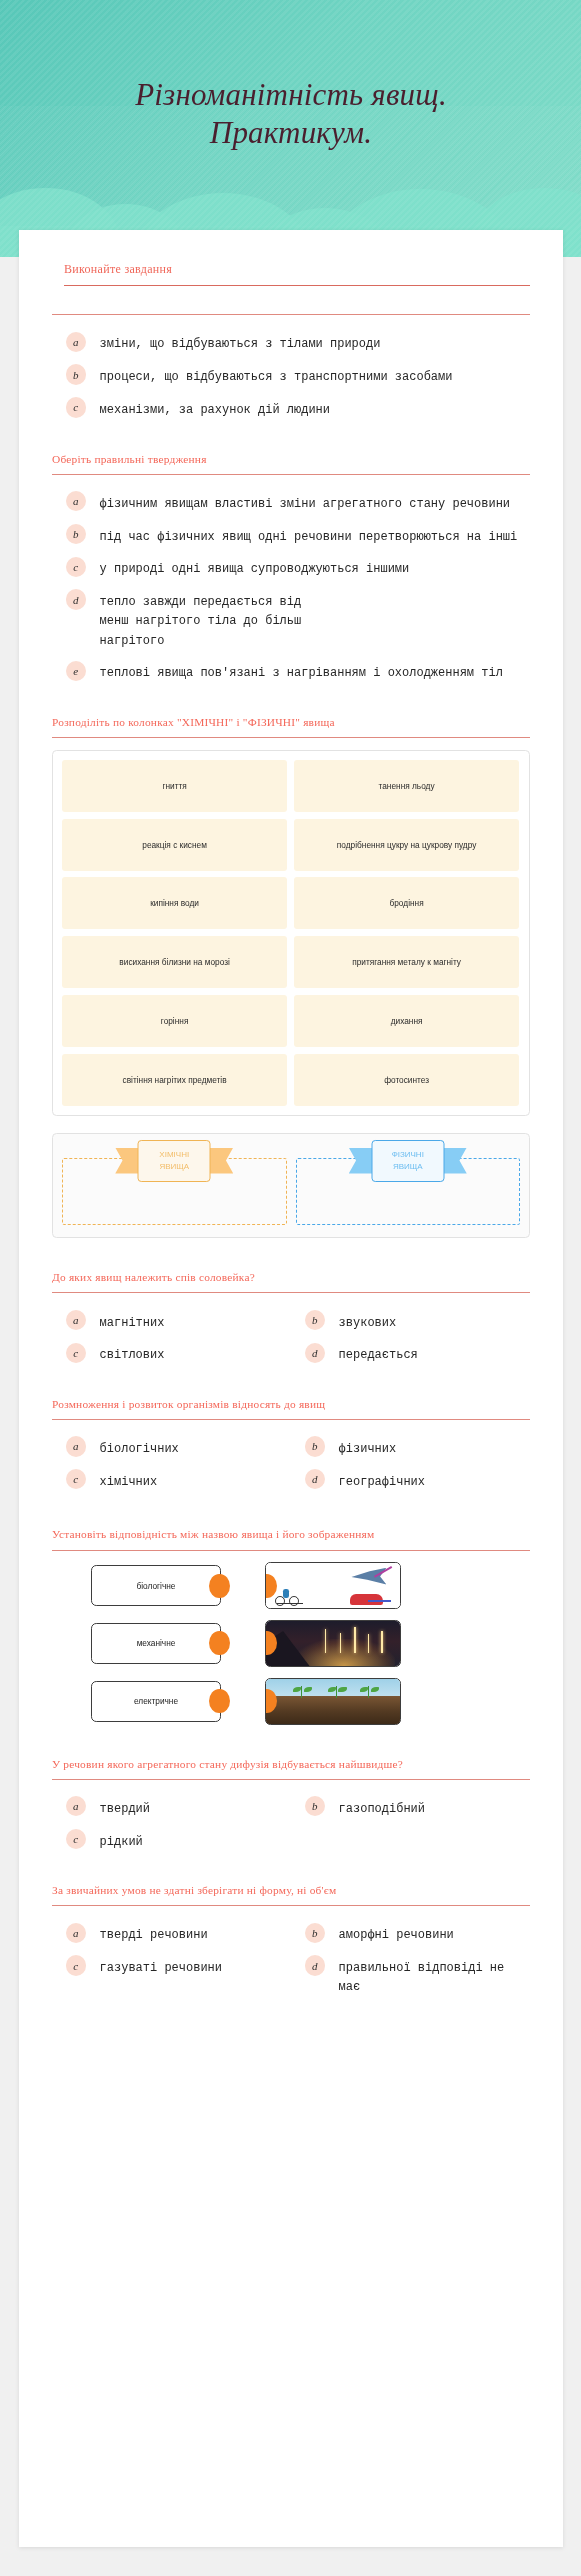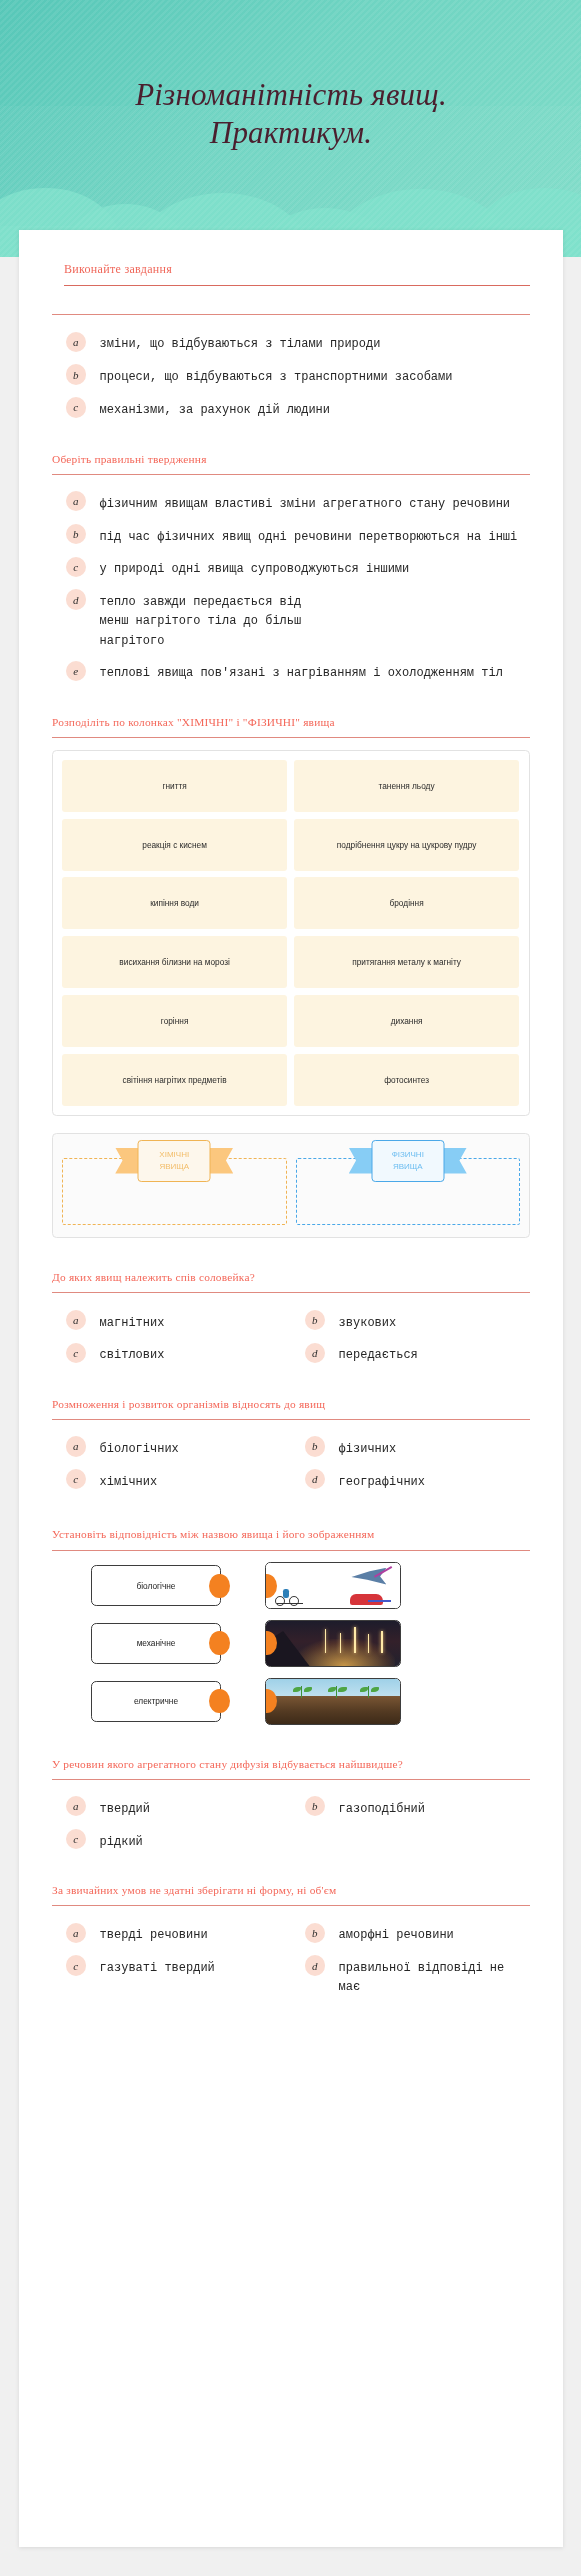--- a/index.html
+++ b/index.html
@@ -604,21 +604,21 @@
       <div class="option">
         <span class="opt-marker">a</span>
         <span class="opt-text">тверді речовини</span>
       </div>
       <div class="option">
         <span class="opt-marker">b</span>
         <span class="opt-text">аморфні речовини</span>
       </div>
       <div class="option">
         <span class="opt-marker">c</span>
-        <span class="opt-text">газуваті твердий</span>
+        <span class="opt-text">газуваті речовини</span>
       </div>
       <div class="option">
         <span class="opt-marker">d</span>
         <span class="opt-text">правильної відповіді не має</span>
       </div>
     </div>
   </div>
 
 </div>
 

